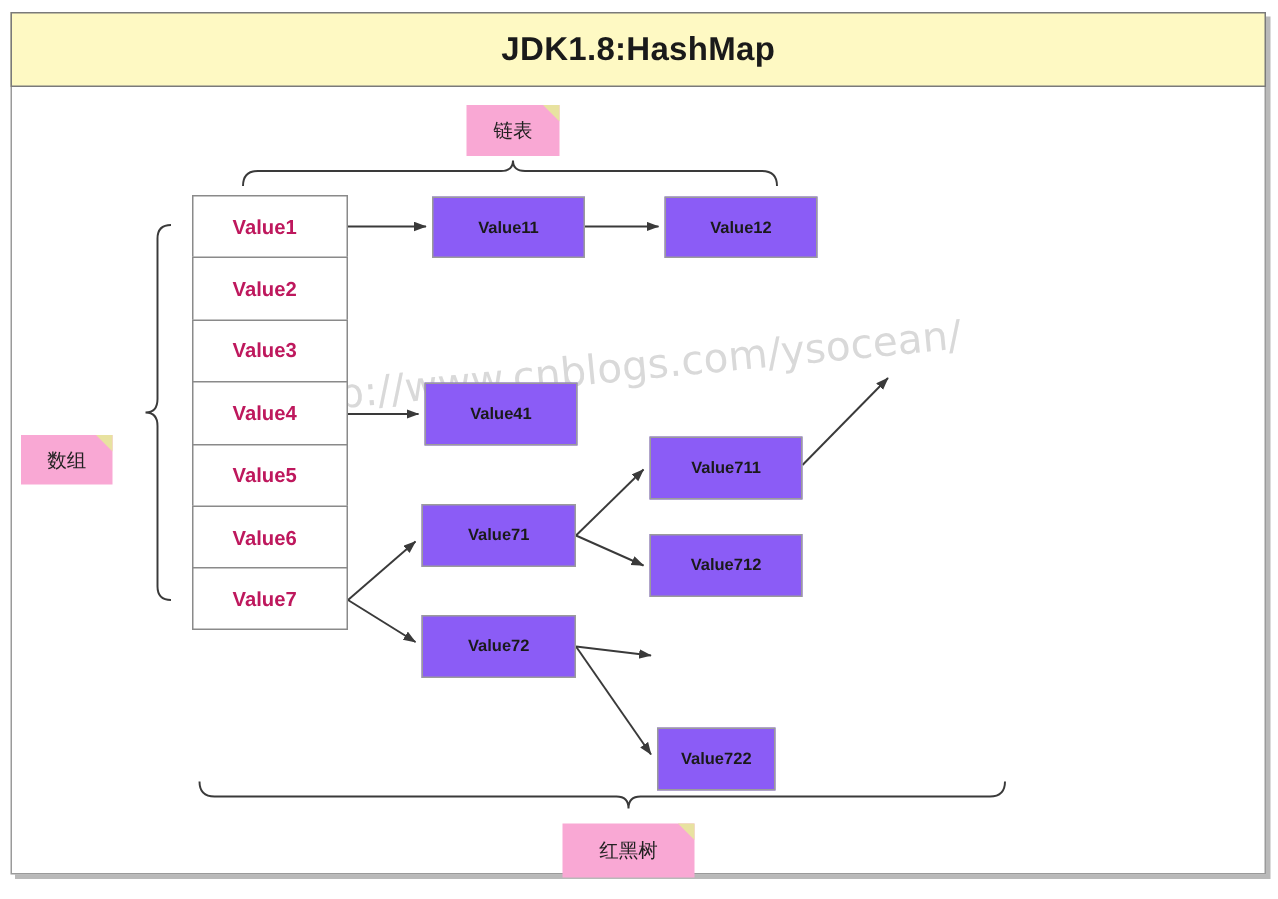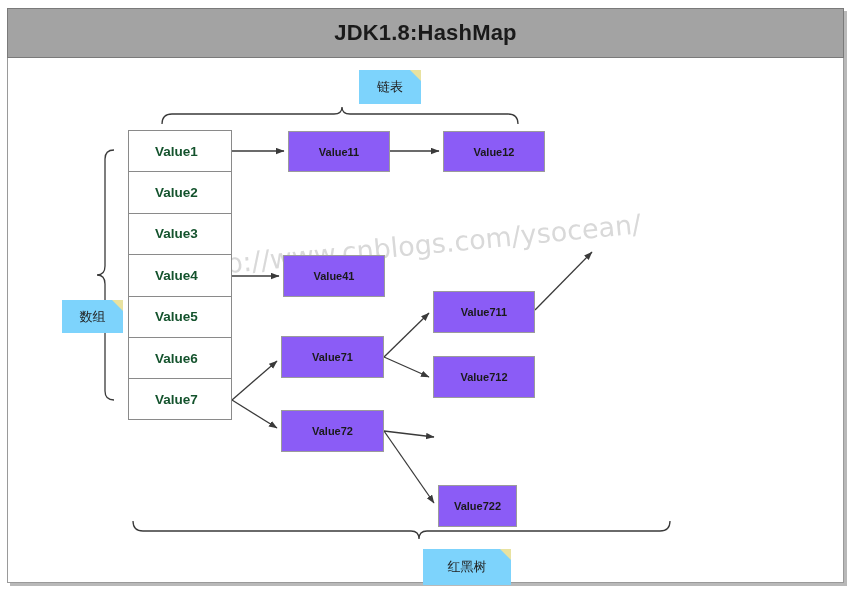--- a/index.html
+++ b/index.html
@@ -37,21 +37,21 @@
     background: #b9b9b9;
     z-index: 0;
   }
   
   .titlebar {
     position: absolute;
     left: 7px;
     top: 8px;
     width: 837px;
     height: 50px;
-    background: #a3a3a3;
+    background: #fef9c3;
     border: 1.5px solid #7a7a7a;
     box-sizing: border-box;
     display: flex;
     align-items: center;
     justify-content: center;
     z-index: 3;
   }
   .titlebar .title-text {
     font-size: 22px;
     font-weight: bold;
@@ -88,21 +88,21 @@
     height: 41.4px;
     border: 1.5px solid #8a8a8a;
     border-bottom: none;
     box-sizing: border-box;
     background: #ffffff;
     display: flex;
     align-items: center;
     padding-left: 26px;
     font-size: 13.5px;
     font-weight: bold;
-    color: #14532d;
+    color: #be185d;
   }
   .array-cell:last-child {
     border-bottom: 1.5px solid #8a8a8a;
   }
 
   
   .node {
     position: absolute;
     border: 1.5px solid #9b9b9b;
     box-sizing: border-box;
@@ -112,29 +112,28 @@
     justify-content: center;
     font-size: 11px;
     font-weight: bold;
     color: #1a1a1a;
     z-index: 4;
   }
 
   
   .note {
     position: absolute;
-    background: #7dd3fc;
+    background: #f9a8d4;
     display: flex;
     align-items: center;
     justify-content: center;
     font-size: 13px;
     color: #222;
     z-index: 5;
     font-family: "DejaVu Sans", "Liberation Sans", sans-serif;
-    margin-left: 48px;
   }
   .note .fold {
     position: absolute;
     right: 0;
     top: 0;
     width: 0;
     height: 0;
     border-left: 11px solid transparent;
     border-top: 11px solid #e8e2a0;
   }
@@ -240,21 +239,21 @@
   <div class="node" style="left:433px; top:291px; width:102px; height:42px;">Value711</div>
   <div class="node" style="left:433px; top:356px; width:102px; height:42px;">Value712</div>
   <div class="node" style="left:438px; top:485px; width:79px; height:42px;">Value722</div>
 
 
   <div class="note" style="left:311px; top:70px; width:62px; height:34px;">
     <span class="fold"></span>
     <span>链表</span>
   </div>
 
-  <div class="note" style="left:14px; top:300px; width:61px; height:33px;">
+  <div class="note" style="left:14px; top:290px; width:61px; height:33px;">
     <span class="fold"></span>
     <span>数组</span>
   </div>
 
   <div class="note" style="left:375px; top:549px; width:88px; height:36px;">
     <span class="fold"></span>
     <span>红黑树</span>
   </div>
 
 </div>

